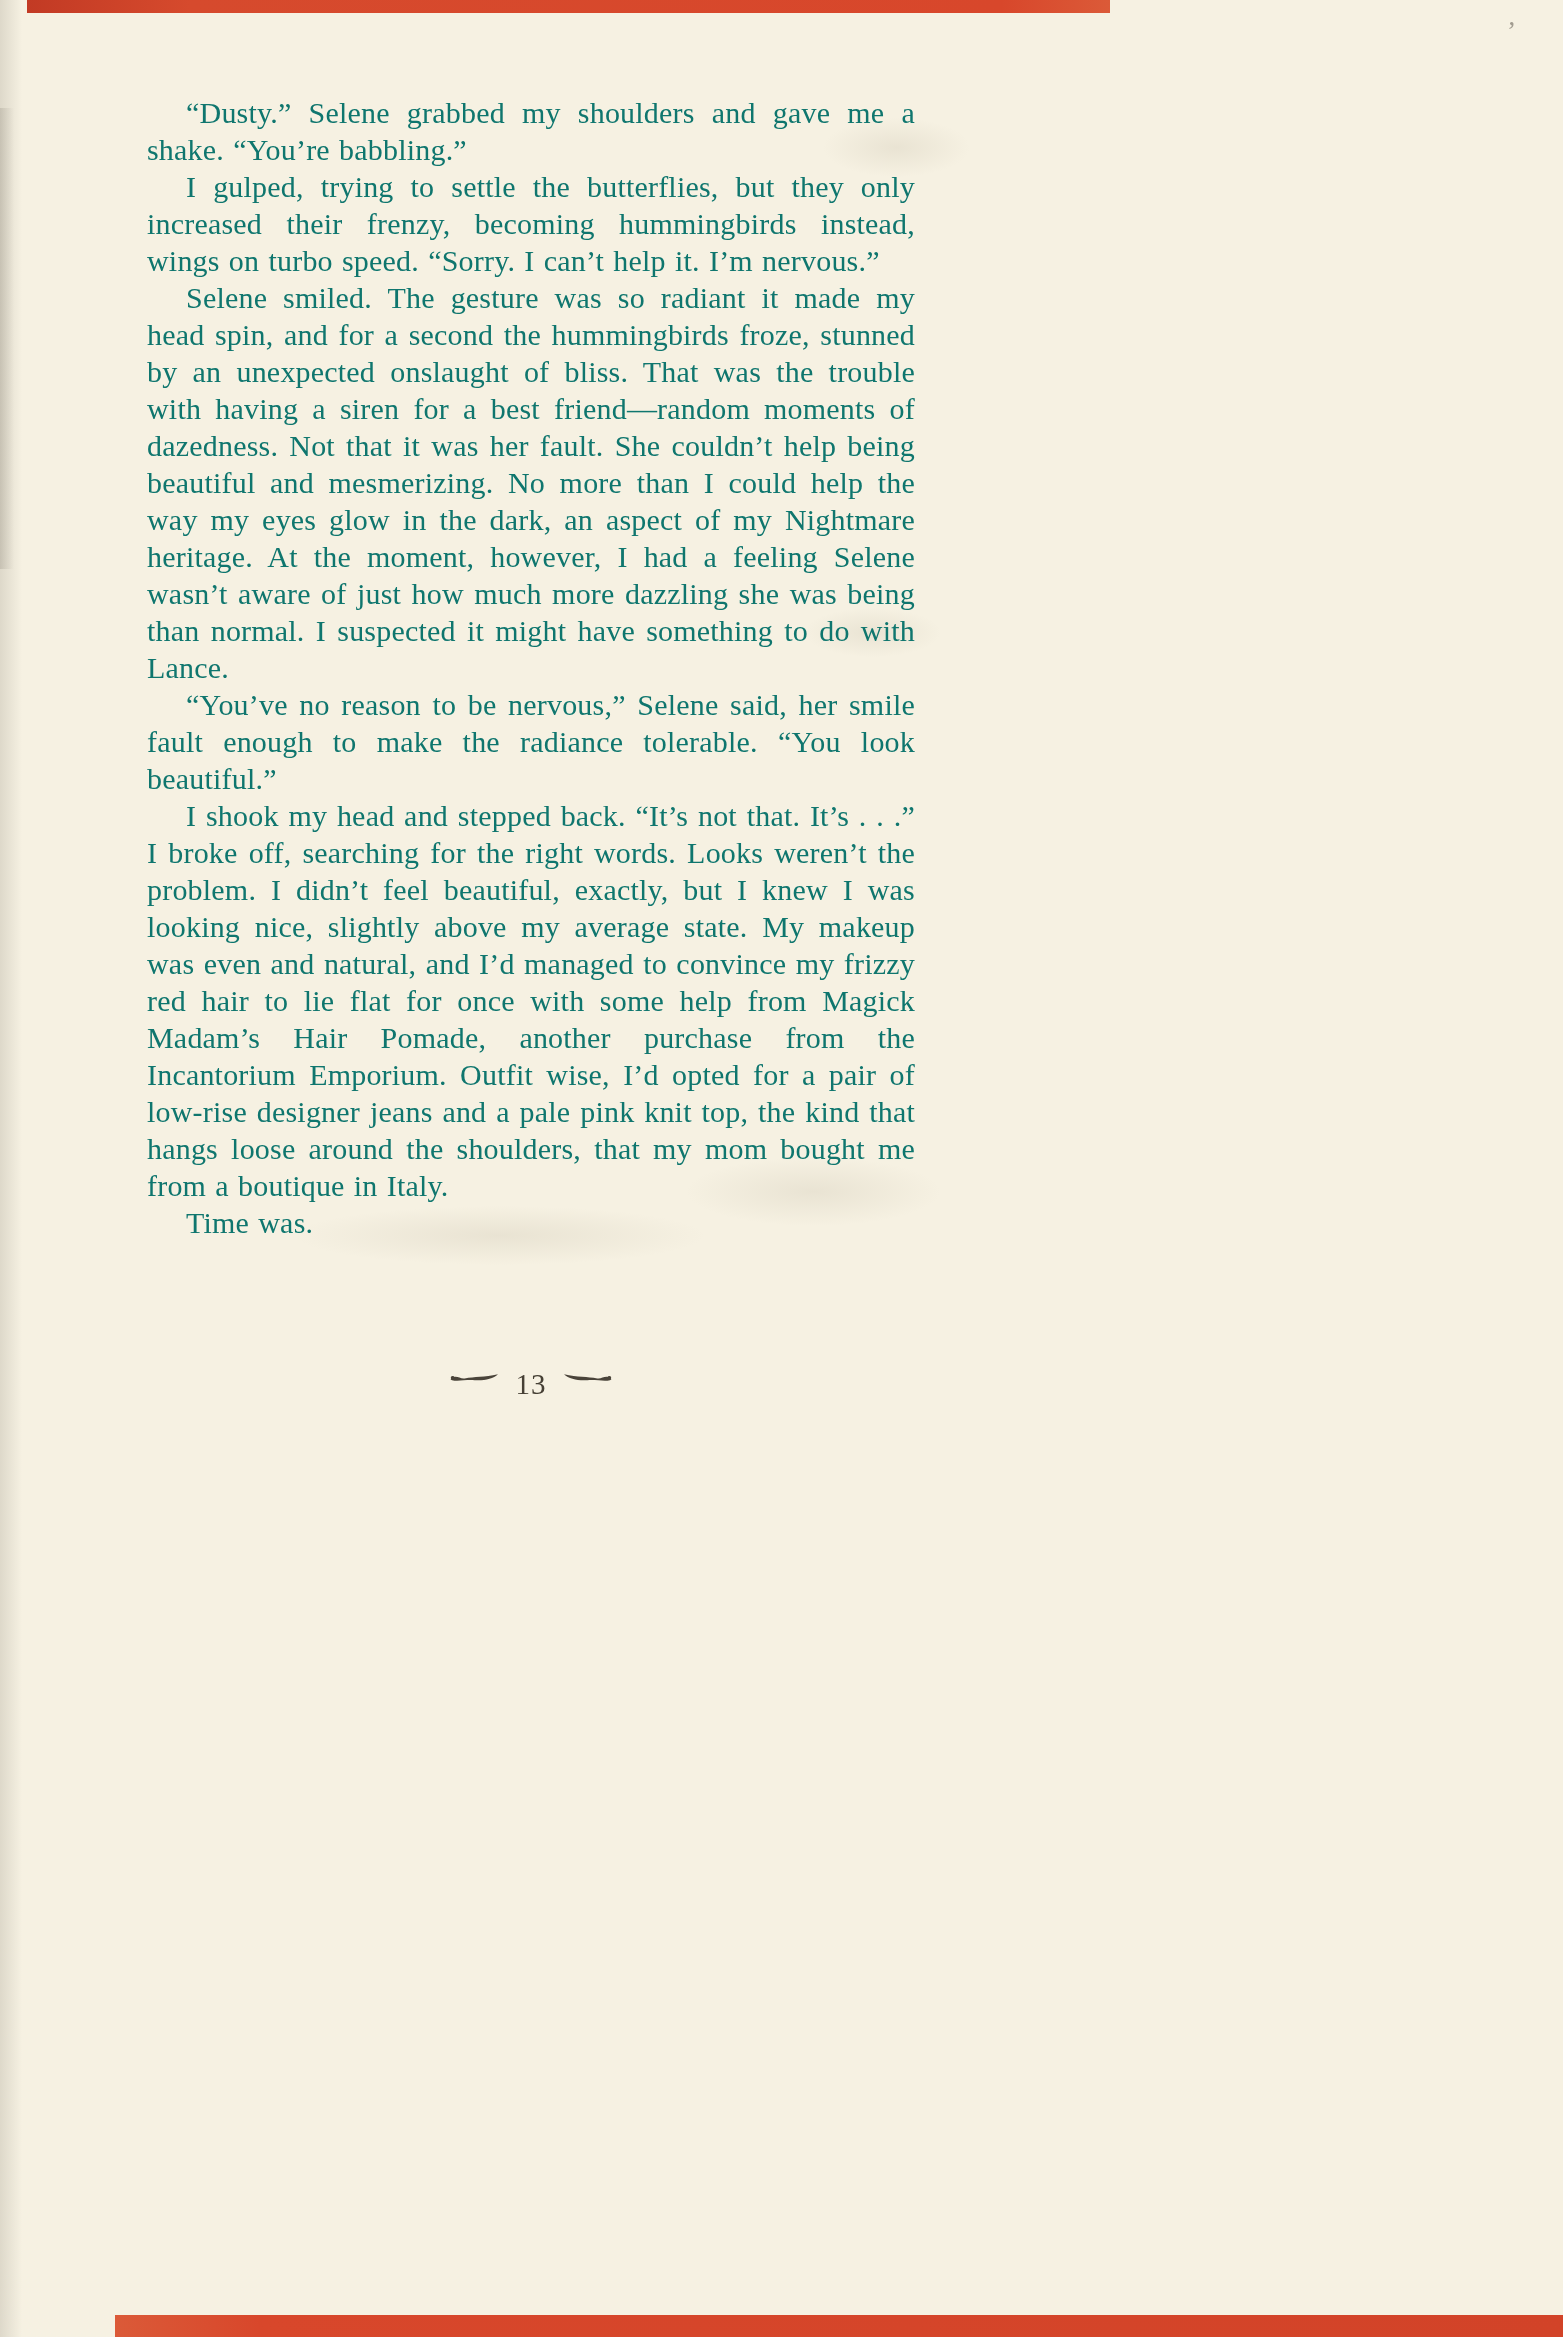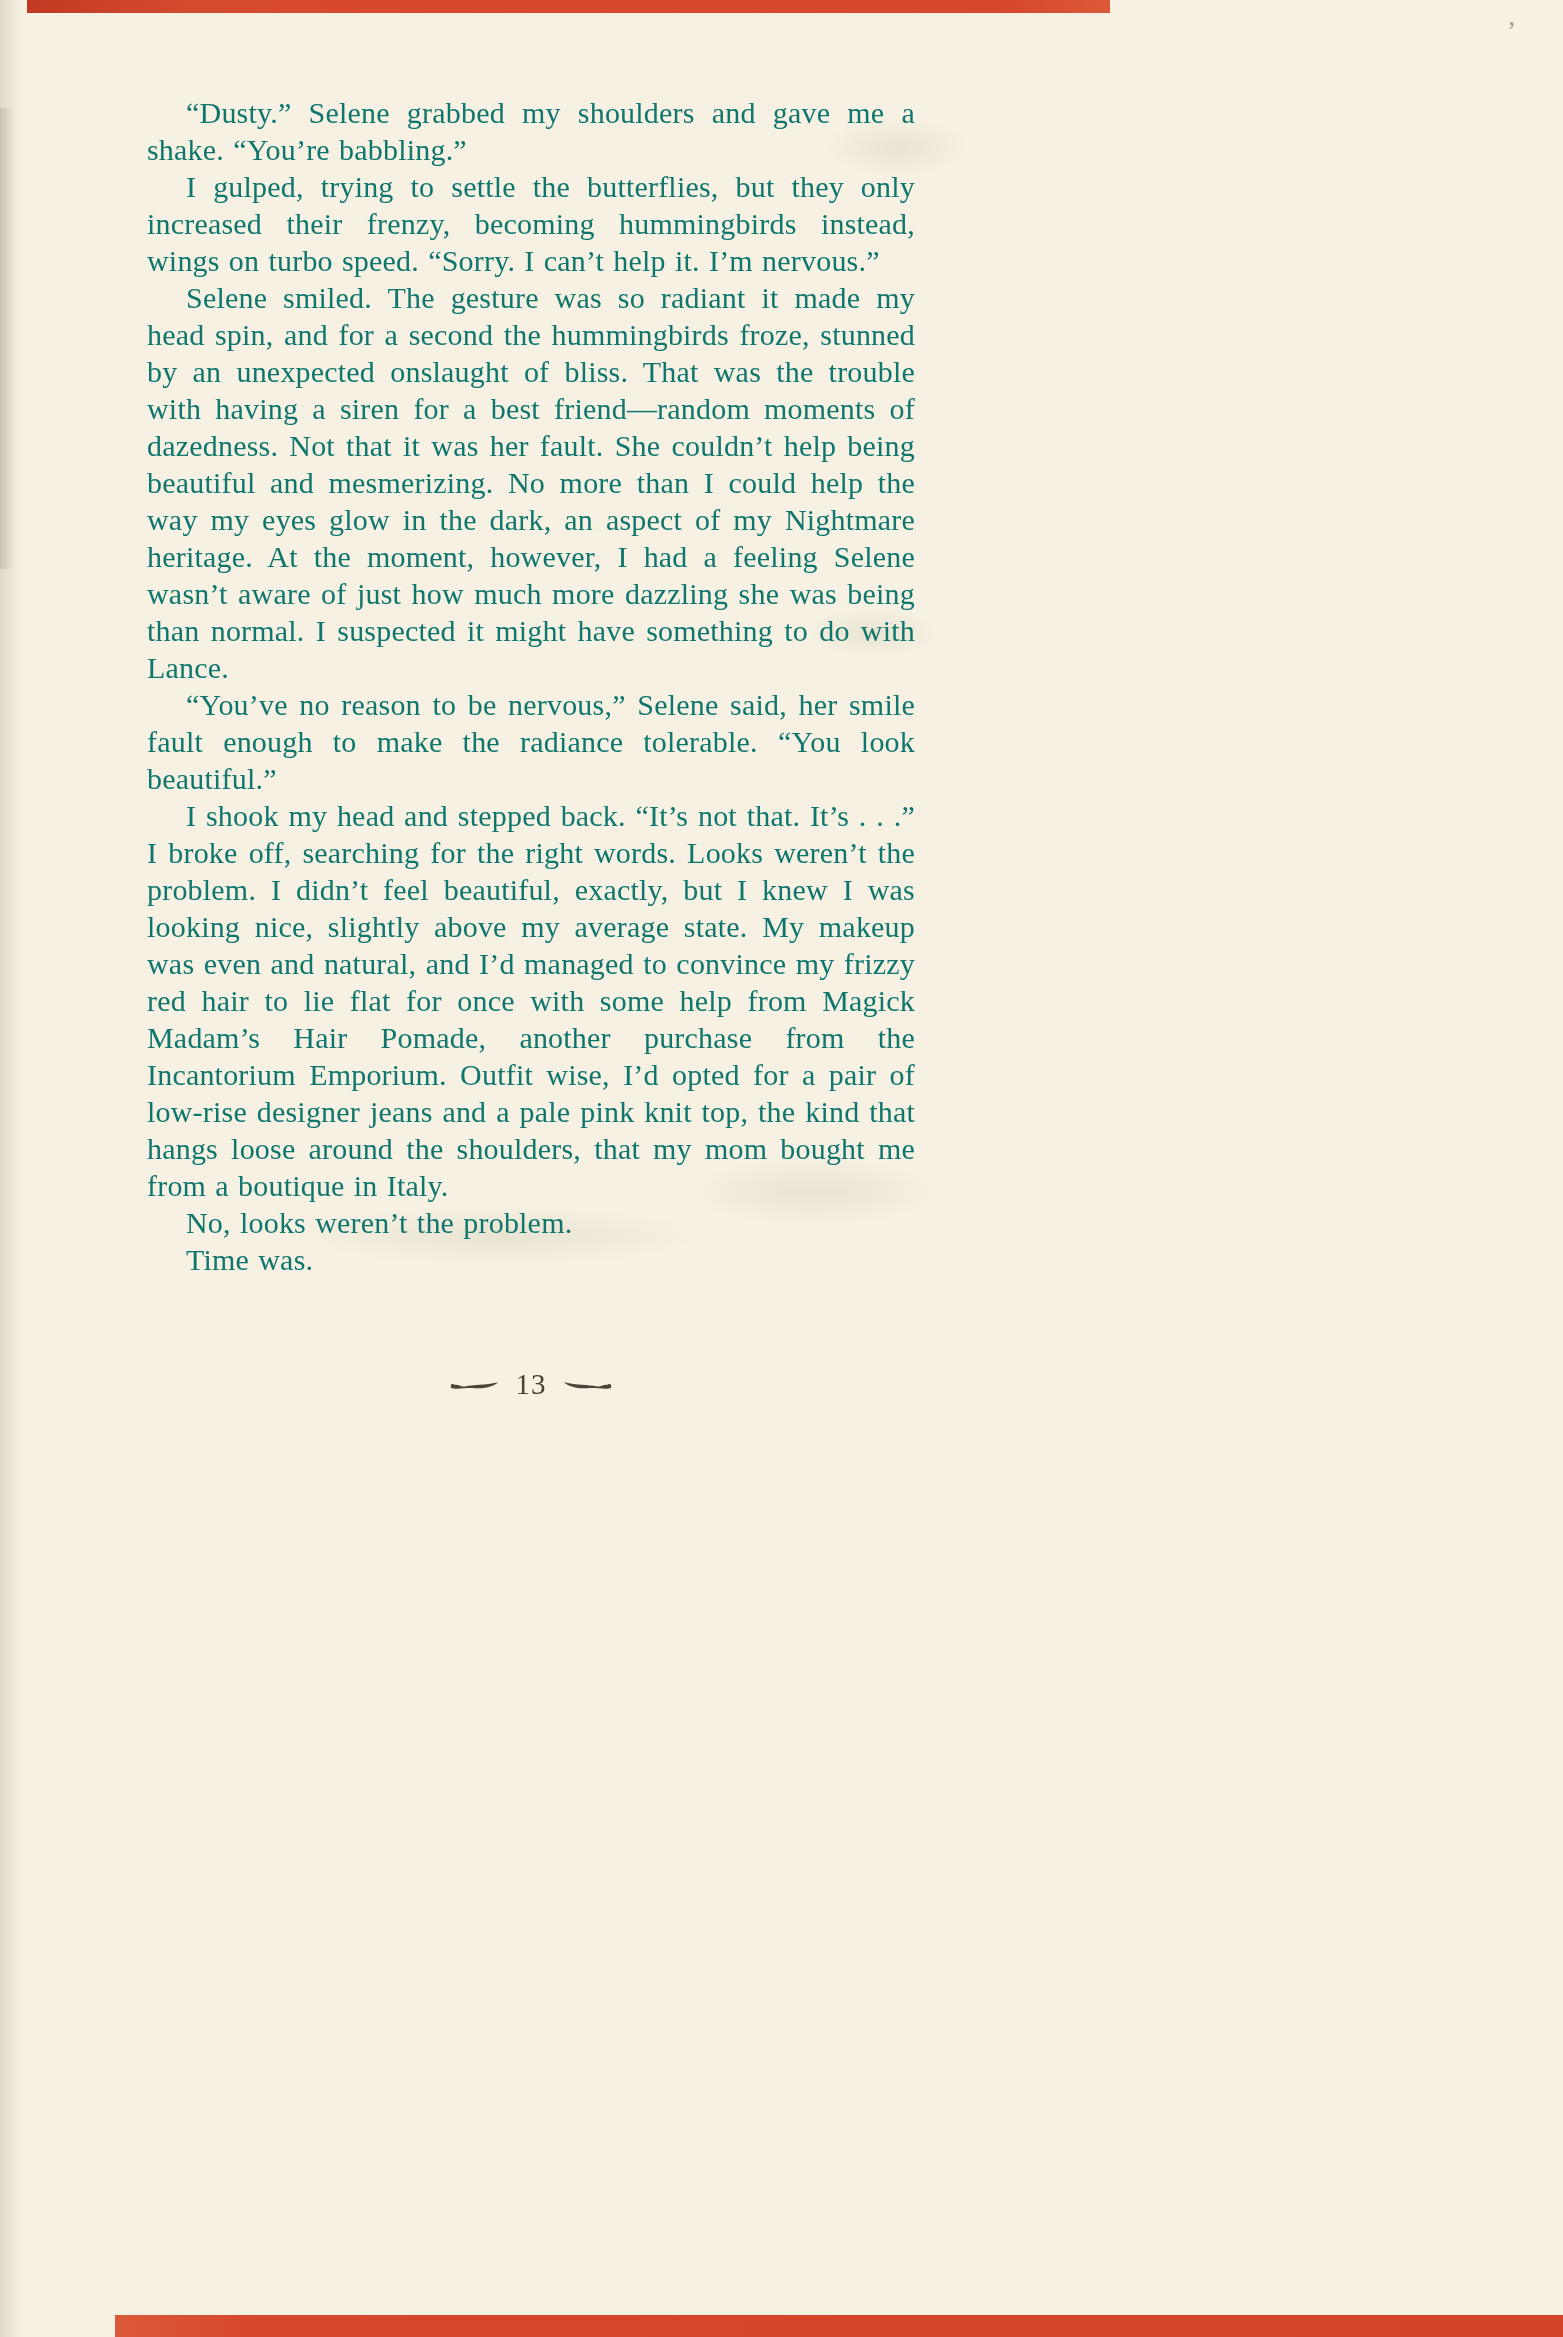--- a/index.html
+++ b/index.html
@@ -77,21 +77,21 @@
     margin: 0;
     text-indent: 39px;
   }
 
   .footer {
     position: absolute;
     left: 147px;
     top: 1370px;
     width: 768px;
     display: flex;
-    align-items: center;
+    align-items: flex-start;
     justify-content: center;
     gap: 15.7px;
     color: #464035;
   }
   .page-number {
     font-size: 29px;
     line-height: 1;
     letter-spacing: 1px;
   }
   .flourish { display: block; color: #4a443a; }
@@ -113,21 +113,20 @@
   <div class="top-strip"></div>
   <div class="bottom-strip"></div>
   <span class="scan-mark">ʼ</span>
 
   <div class="text-block">
     <p>“Dusty.” Selene grabbed my shoulders and gave me a shake. “You’re babbling.”</p>
     <p>I gulped, trying to settle the butterflies, but they only increased their frenzy, becoming hummingbirds instead, wings on turbo speed. “Sorry. I can’t help it. I’m nervous.”</p>
     <p>Selene smiled. The gesture was so radiant it made my head spin, and for a second the hummingbirds froze, stunned by an unexpected onslaught of bliss. That was the trouble with having a siren for a best friend—random moments of dazedness. Not that it was her fault. She couldn’t help being beautiful and mesmerizing. No more than I could help the way my eyes glow in the dark, an aspect of my Nightmare heritage. At the moment, however, I had a feeling Selene wasn’t aware of just how much more dazzling she was being than normal. I suspected it might have something to do with Lance.</p>
     <p>“You’ve no reason to be nervous,” Selene said, her smile fault enough to make the radiance tolerable. “You look beautiful.”</p>
     <p>I shook my head and stepped back. “It’s not that. It’s . . .” I broke off, searching for the right words. Looks weren’t the problem. I didn’t feel beautiful, exactly, but I knew I was looking nice, slightly above my average state. My makeup was even and natural, and I’d managed to convince my frizzy red hair to lie flat for once with some help from Magick Madam’s Hair Pomade, another purchase from the Incantorium Emporium. Outfit wise, I’d opted for a pair of low-rise designer jeans and a pale pink knit top, the kind that hangs loose around the shoulders, that my mom bought me from a boutique in Italy.</p>
-    <p>No, looks weren’t the problem.</p>
     <p>Time was.</p>
   </div>
 
   <div class="footer">
     <svg class="flourish left" width="51" height="13.7" viewBox="0 0 52 14" aria-hidden="true">
       <path d="M2,9 C7,4.2 11,9.5 16,8.6 C26,6.8 36,7.6 50,4.4
                C45,9.2 35,11.2 26,10.4 C17,9.7 9,12 3,10.4
                C1.6,10 1.2,9.6 2,9 Z" fill="currentColor"></path>
       <path d="M2.2,9.2 C1,7.4 2.4,5.6 4.2,6.2 C6,6.8 5.4,9.4 3.6,9.6 Z" fill="currentColor"></path>
     </svg>

